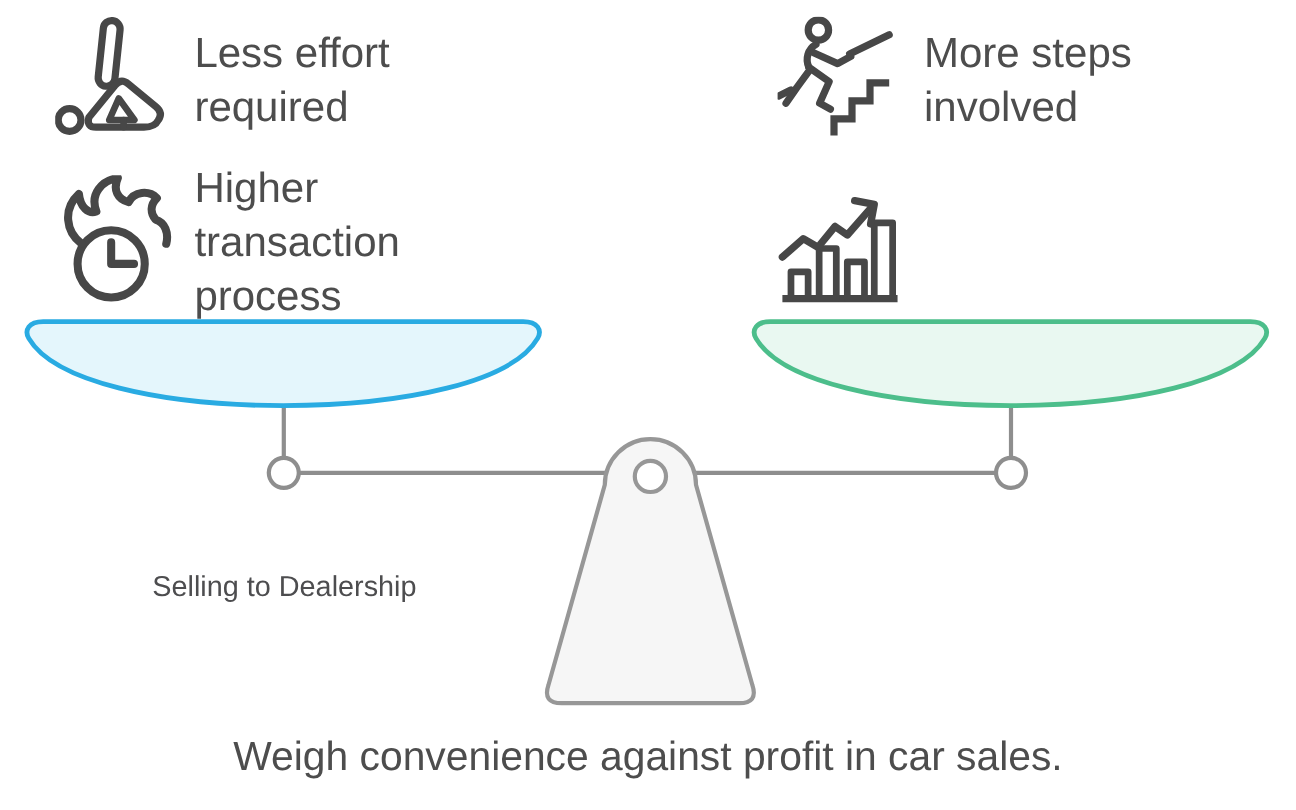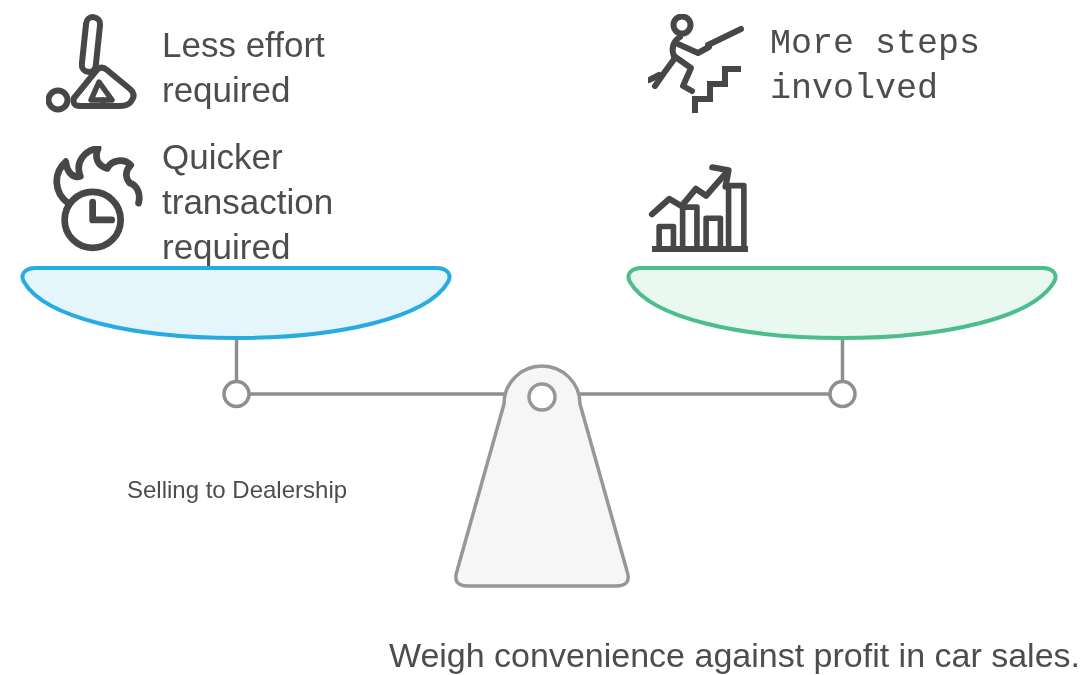--- a/index.html
+++ b/index.html
@@ -15,56 +15,56 @@
   .icon .thin{stroke-width:5.5;}
   .icon .sq{stroke-linecap:butt;stroke-linejoin:miter;}
   #icon-l1{left:46px;top:12px;width:100px;height:110px;}
   #icon-l2{left:40px;top:146px;width:112px;height:112px;}
   #icon-r1{left:648px;top:14px;width:100px;height:104px;}
   #icon-r2{left:645px;top:154px;width:112px;height:98px;}
   
   .feat-text{position:absolute;font-size:35px;line-height:45px;color:#4D4D4D;}
   #text-l1{left:162px;top:22px;width:205px;}
   #text-l2{left:162px;top:134px;width:205px;}
-  #text-r1{left:770px;top:22px;width:235px;font-family:Liberation Mono, monospace;}
+  #text-r1{left:770px;top:22px;width:235px;}
   #text-r2{left:770px;top:156px;width:295px;}
   
   .scale{position:absolute;left:0;top:0;width:1080px;height:675px;}
   .scale .pan{stroke-width:4;}
   .scale .frame-line{stroke-width:3.5;fill:none;}
   .scale .fulcrum{stroke-width:3.5;}
   .scale .pivot,.scale .hole{stroke-width:3.5;fill:#ffffff;}
   
   .side-label{position:absolute;top:476px;width:474px;text-align:center;
     font-size:24px;color:#4D4D4F;}
   #label-left{left:0;}
   #label-right{left:606px;}
-  .caption{position:absolute;left:0;top:612px;width:1080px;text-align:right;
-    font-size:34px;color:#4D4D4D;margin-top:24px;}
+  .caption{position:absolute;left:0;top:612px;width:1080px;text-align:center;
+    font-size:34px;color:#4D4D4D;}
 </style>
 </head>
 <body>
 
 <div class="canvas">
 
   <svg id="icon-l1" class="icon" viewBox="0 0 100 110" stroke="#474747">
     <circle cx="12" cy="88" r="9.5"></circle>
     <rect x="38" y="5" width="14" height="55" rx="7" transform="rotate(6 45 32)"></rect>
     <path d="M 34 94 Q 26 94 28 86 L 50 59 Q 55 53 61 58 L 84 77 Q 90 82 86 88 Q 83 94 74 94 Z"></path>
     <path class="thin" d="M 53 70 L 66 88 L 45 88 Z"></path>
     <path class="thin" d="M 57 88 L 57 94"></path>
   </svg>
   <div id="text-l1" class="feat-text">Less effort required</div>
 
   <svg id="icon-l2" class="icon" viewBox="0 0 100 100" stroke="#474747">
     <circle cx="47" cy="66" r="25"></circle>
     <path d="M 47 50 L 47 66 L 64 66"></path>
     <path d="M 25 51 C 13 42 11 25 23 14 C 24 24 30 29 36 27 C 31 14 40 4 52 2 C 48 11 52 18 60 20 C 64 12 75 11 81 17 C 76 22 76 28 80 33 C 87 35 90 43 88 51"></path>
   </svg>
-  <div id="text-l2" class="feat-text">Quicker transaction required</div>
+  <div id="text-l2" class="feat-text">Higher transaction process</div>
 
   <svg id="icon-r1" class="icon" viewBox="0 0 100 104" stroke="#474747">
     <circle cx="34" cy="11" r="8.5"></circle>
     <path d="M 32 23 C 25 27 23 35 26 42"></path>
     <path d="M 30 30 L 50 39 L 61 33"></path>
     <path d="M 26 42 L 43 54 L 35 72 L 44 77"></path>
     <path d="M 27 44 L 16 59 L 7 72"></path>
     <path d="M 1 66 L 11 61"></path>
     <path d="M 60 31 L 93 15"></path>
     <path class="sq" d="M 47 99 L 47 85 L 62 85 L 62 70 L 77 70 L 77 55 L 93 55"></path>

